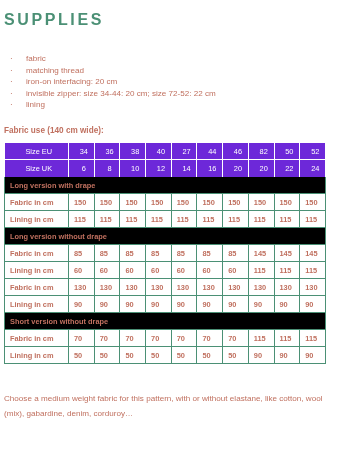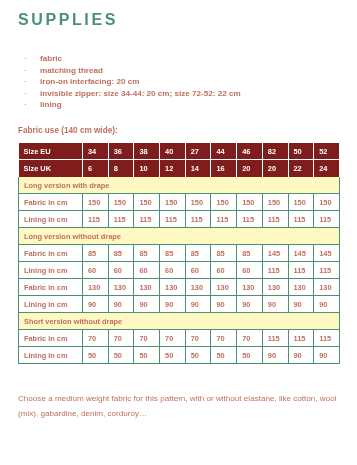--- a/index.html
+++ b/index.html
@@ -11,21 +11,21 @@
     height: 465px;
     background: #ffffff;
     font-family: "Liberation Sans", sans-serif;
     overflow: hidden;
   }
   .page {
     position: relative;
     width: 357px;
     height: 465px;
     box-sizing: border-box;
-    padding: 0 18px;
+    padding: 0 4px;
   }
 
   
   .title {
     margin: 0;
     padding-top: 9px;
     font-size: 16px;
     font-weight: bold;
     letter-spacing: 2.6px;
     color: #4b9075;
@@ -51,21 +51,20 @@
     width: 22px;
     flex: 0 0 22px;
     padding-left: 6px;
     box-sizing: border-box;
     color: #c0705f;
     font-size: 8px;
     line-height: 11.6px;
   }
   .supplies-text {
     flex: 1 1 auto;
-    font-weight: bold;
   }
 
   
   .fabric-use-caption {
     margin: 14px 0 6px 0;
     color: #c0705f;
     font-size: 8.2px;
     font-weight: bold;
     line-height: 12px;
   }
@@ -83,34 +82,35 @@
     box-sizing: border-box;
     vertical-align: middle;
     white-space: nowrap;
     overflow: hidden;
   }
   col.label-col { width: 64px; }
   col.size-col  { width: 25.7px; }
 
   
   tr.header-row td {
-    background: #7f1d1d;
+    background: #6d28d9;
     color: #ffffff;
-    font-weight: bold;
+    font-weight: normal;
     border-right: 1.5px solid #ffffff;
     border-bottom: 1.5px solid #ffffff;
+    text-align: center;
   }
   tr.header-row td:last-child { border-right: none; }
   tr.header-row.last-header td { border-bottom: none; }
 
   
   tr.section-row td {
     color: #c0705f;
     font-weight: bold;
-    background: #fef9c3;
+    background: #000000;
     border: 1px solid #4b9075;
     border-top: none;
   }
 
   
   tr.data-row td {
     color: #c0705f;
     font-weight: bold;
     background: #ffffff;
     border: 1px solid #4b9075;

